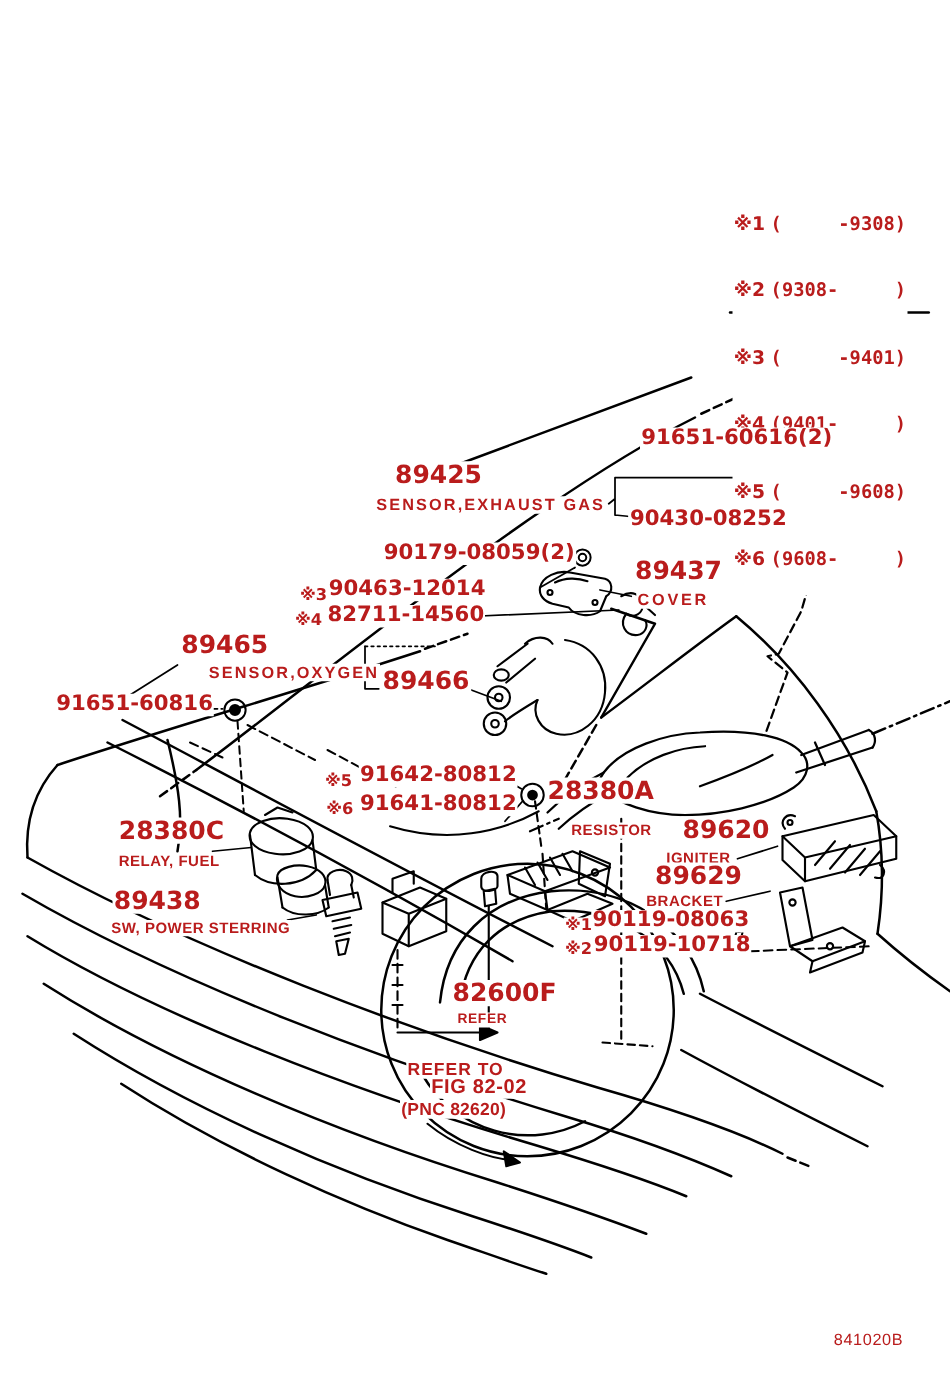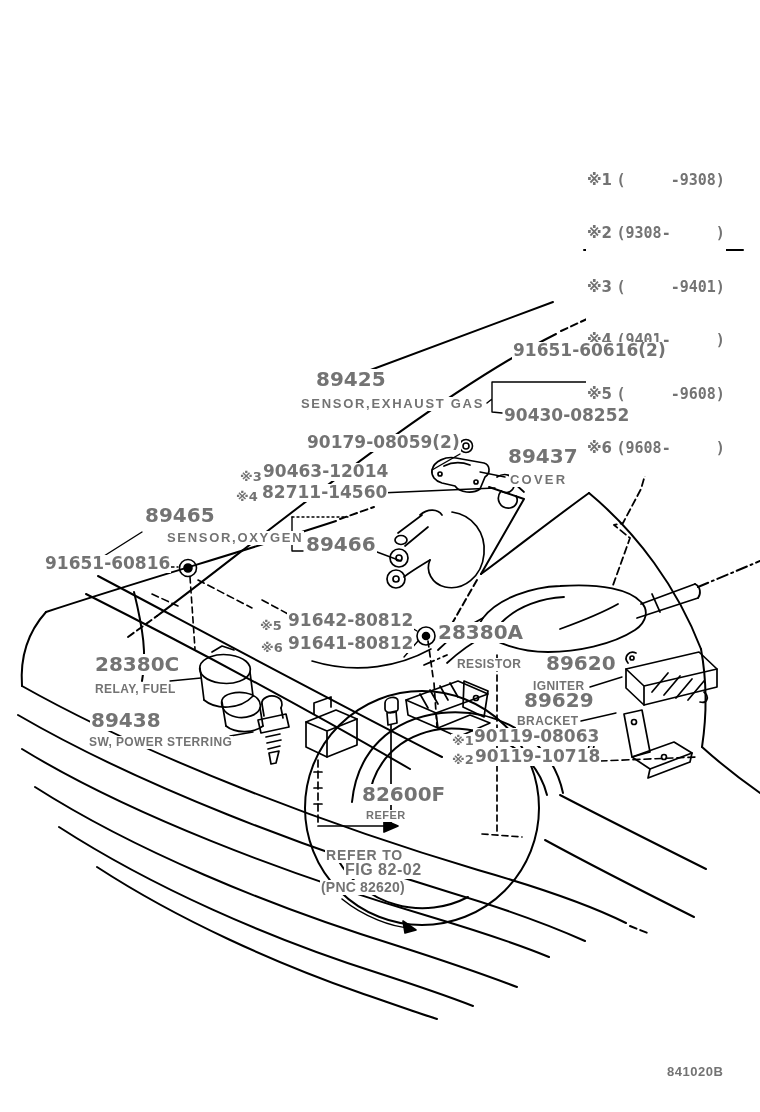--- a/index.html
+++ b/index.html
@@ -1,33 +1,33 @@
 <!DOCTYPE html>
 <html><head>
 <meta charset="utf-8">
 <style>
   html,body{margin:0;padding:0;background:#fff;}
   #page{position:relative;width:760px;height:1112px;background:#ffffff;overflow:hidden;
-        font-family:"Liberation Sans","DejaVu Sans",sans-serif;color:#737373;}
+        font-family:"Liberation Sans","DejaVu Sans",sans-serif;color:#b91c1c;}
   #art{position:absolute;left:0;top:0;z-index:0;}
   .lbl{position:absolute;z-index:2;background:#ffffff;padding:0 1px;white-space:pre;line-height:1.05;}
   .num{font-weight:bold;font-size:17px;letter-spacing:0px;font-family:"DejaVu Sans","Liberation Sans",sans-serif;}
   .num-big{font-weight:bold;font-size:20px;font-family:"DejaVu Sans","Liberation Sans",sans-serif;}
   .pre{font-weight:bold;font-size:13px;font-family:"DejaVu Sans",sans-serif;}
   .nm{font-weight:bold;font-size:12px;letter-spacing:0.4px;}
   .nm-wide{font-weight:bold;font-size:13px;letter-spacing:1.7px;}
   .nm-sp{font-weight:bold;font-size:13px;letter-spacing:2.2px;}
   .nm-sm{font-weight:bold;font-size:11px;letter-spacing:0.5px;}
   .note-row{white-space:pre;height:20px;}
   .note-ref{font-weight:bold;font-size:15px;font-family:"DejaVu Sans",sans-serif;}
   .note-range{font-weight:bold;font-size:15px;font-family:"DejaVu Sans Mono","DejaVu Sans",monospace;}
   .ref-l1{font-weight:bold;font-size:14px;letter-spacing:0.8px;}
   .ref-l2{font-weight:bold;font-size:16px;letter-spacing:0.5px;margin-left:20px;}
   .ref-l3{font-weight:bold;font-size:14px;letter-spacing:0.2px;}
-  .doc{font-weight:bold;font-size:13px;letter-spacing:0.5px;}
+  .doc{font-weight:normal;font-size:13px;letter-spacing:0.5px;}
 </style>
 </head>
 <body>
 
 <div id="page">
 
 <svg id="art" width="760" height="1112" viewBox="0 0 760 1112" fill="none" stroke="#000" stroke-linecap="round" stroke-linejoin="round">
 
   <g stroke-width="2">
     <path d="M584,250 L743,250"></path>

